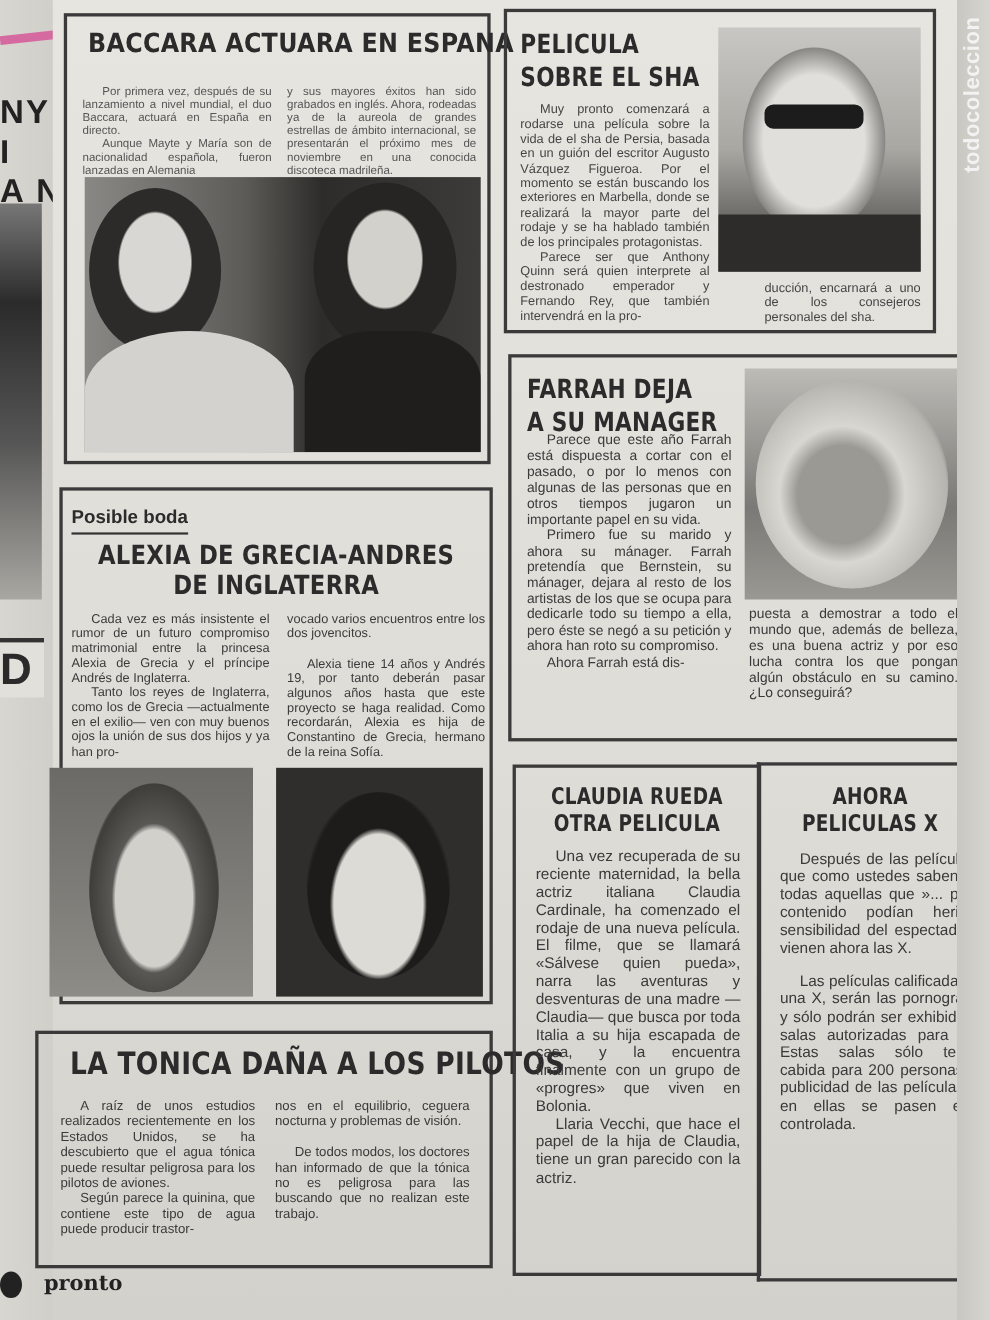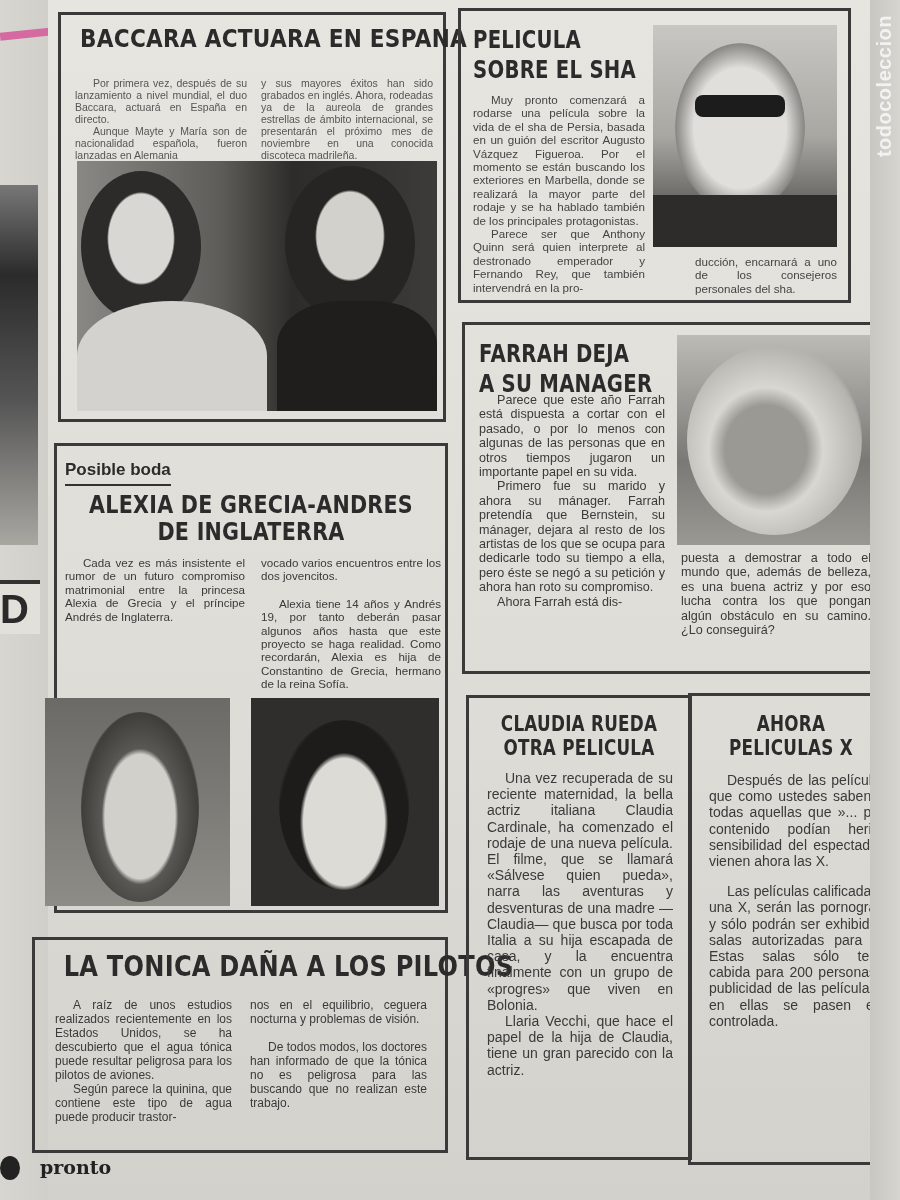--- a/index.html
+++ b/index.html
@@ -26,20 +26,24 @@
   .pnum{width:20px;height:24px;border-radius:50%;background:#222;color:#222;display:flex;align-items:center;justify-content:center;font-weight:bold;font-size:14px;}
   .pnum span{color:#222;background:#222;}
   .brand{font-family:"DejaVu Serif",serif;font-weight:bold;font-size:19px;color:#222;}
   .caption{position:absolute;font-size:8px;color:#8a8a88;}
 </style>
 </head>
 <body>
 
 <div class="bgpage">
   <div class="pink"></div>
+  <div class="head">
+    <div>NY I</div>
+    <div>A N</div>
+  </div>
   <div class="photo"></div>
   <div class="bar">D</div>
 </div>
 
 <div class="page">
 
   <div class="box" style="left:10px;top:12px;width:388px;height:410px;">
     <div class="h hc" style="position:absolute;left:0;top:10px;width:100%;font-size:24px;transform:scaleX(0.9);">BACCARA ACTUARA EN ESPANA</div>
     <div class="txt sm" style="position:absolute;left:14px;top:50px;width:358px;display:flex;gap:14px;margin-top:12px;">
       <div style="flex:1">
@@ -93,20 +97,21 @@
 
   <div class="box" style="left:6px;top:443px;width:394px;height:470px;">
     <div class="kicker" style="position:absolute;left:8px;top:14px;">Posible boda</div>
     <div class="h hc" style="position:absolute;left:0;top:46px;width:100%;font-size:24px;line-height:27px;transform:scaleX(0.86);">
       <div>ALEXIA DE GRECIA-ANDRES</div>
       <div>DE INGLATERRA</div>
     </div>
     <div class="txt" style="position:absolute;left:8px;top:110px;width:376px;display:flex;gap:16px;font-size:11.6px;line-height:13.4px;">
       <div style="flex:1">
         <p>Cada vez es más insistente el rumor de un futuro compromiso matrimonial entre la princesa Alexia de Grecia y el príncipe Andrés de Inglaterra.</p>
+        <p>Tanto los reyes de Inglaterra, como los de Grecia —actualmente en el exilio— ven con muy buenos ojos la unión de sus dos hijos y ya han pro-</p>
       </div>
       <div style="flex:1">
         <p style="text-indent:0">vocado varios encuentros entre los dos jovencitos.</p>
         <p class="gap">Alexia tiene 14 años y Andrés 19, por tanto deberán pasar algunos años hasta que este proyecto se haga realidad. Como recordarán, Alexia es hija de Constantino de Grecia, hermano de la reina Sofía.</p>
       </div>
     </div>
     <div class="photo" style="left:-12px;top:252px;width:185px;height:208px;background:linear-gradient(180deg,#6c6a66,#8e8c87);">
       <div class="face" style="left:36px;top:14px;width:118px;height:190px;background:radial-gradient(ellipse at 50% 55%,#d2d0cb 0 42%,#5a5855 46%,#3f3e3b 70%,transparent 74%);"></div>
     </div>
     <div class="photo" style="left:194px;top:252px;width:188px;height:208px;background:#2f2e2c;">

